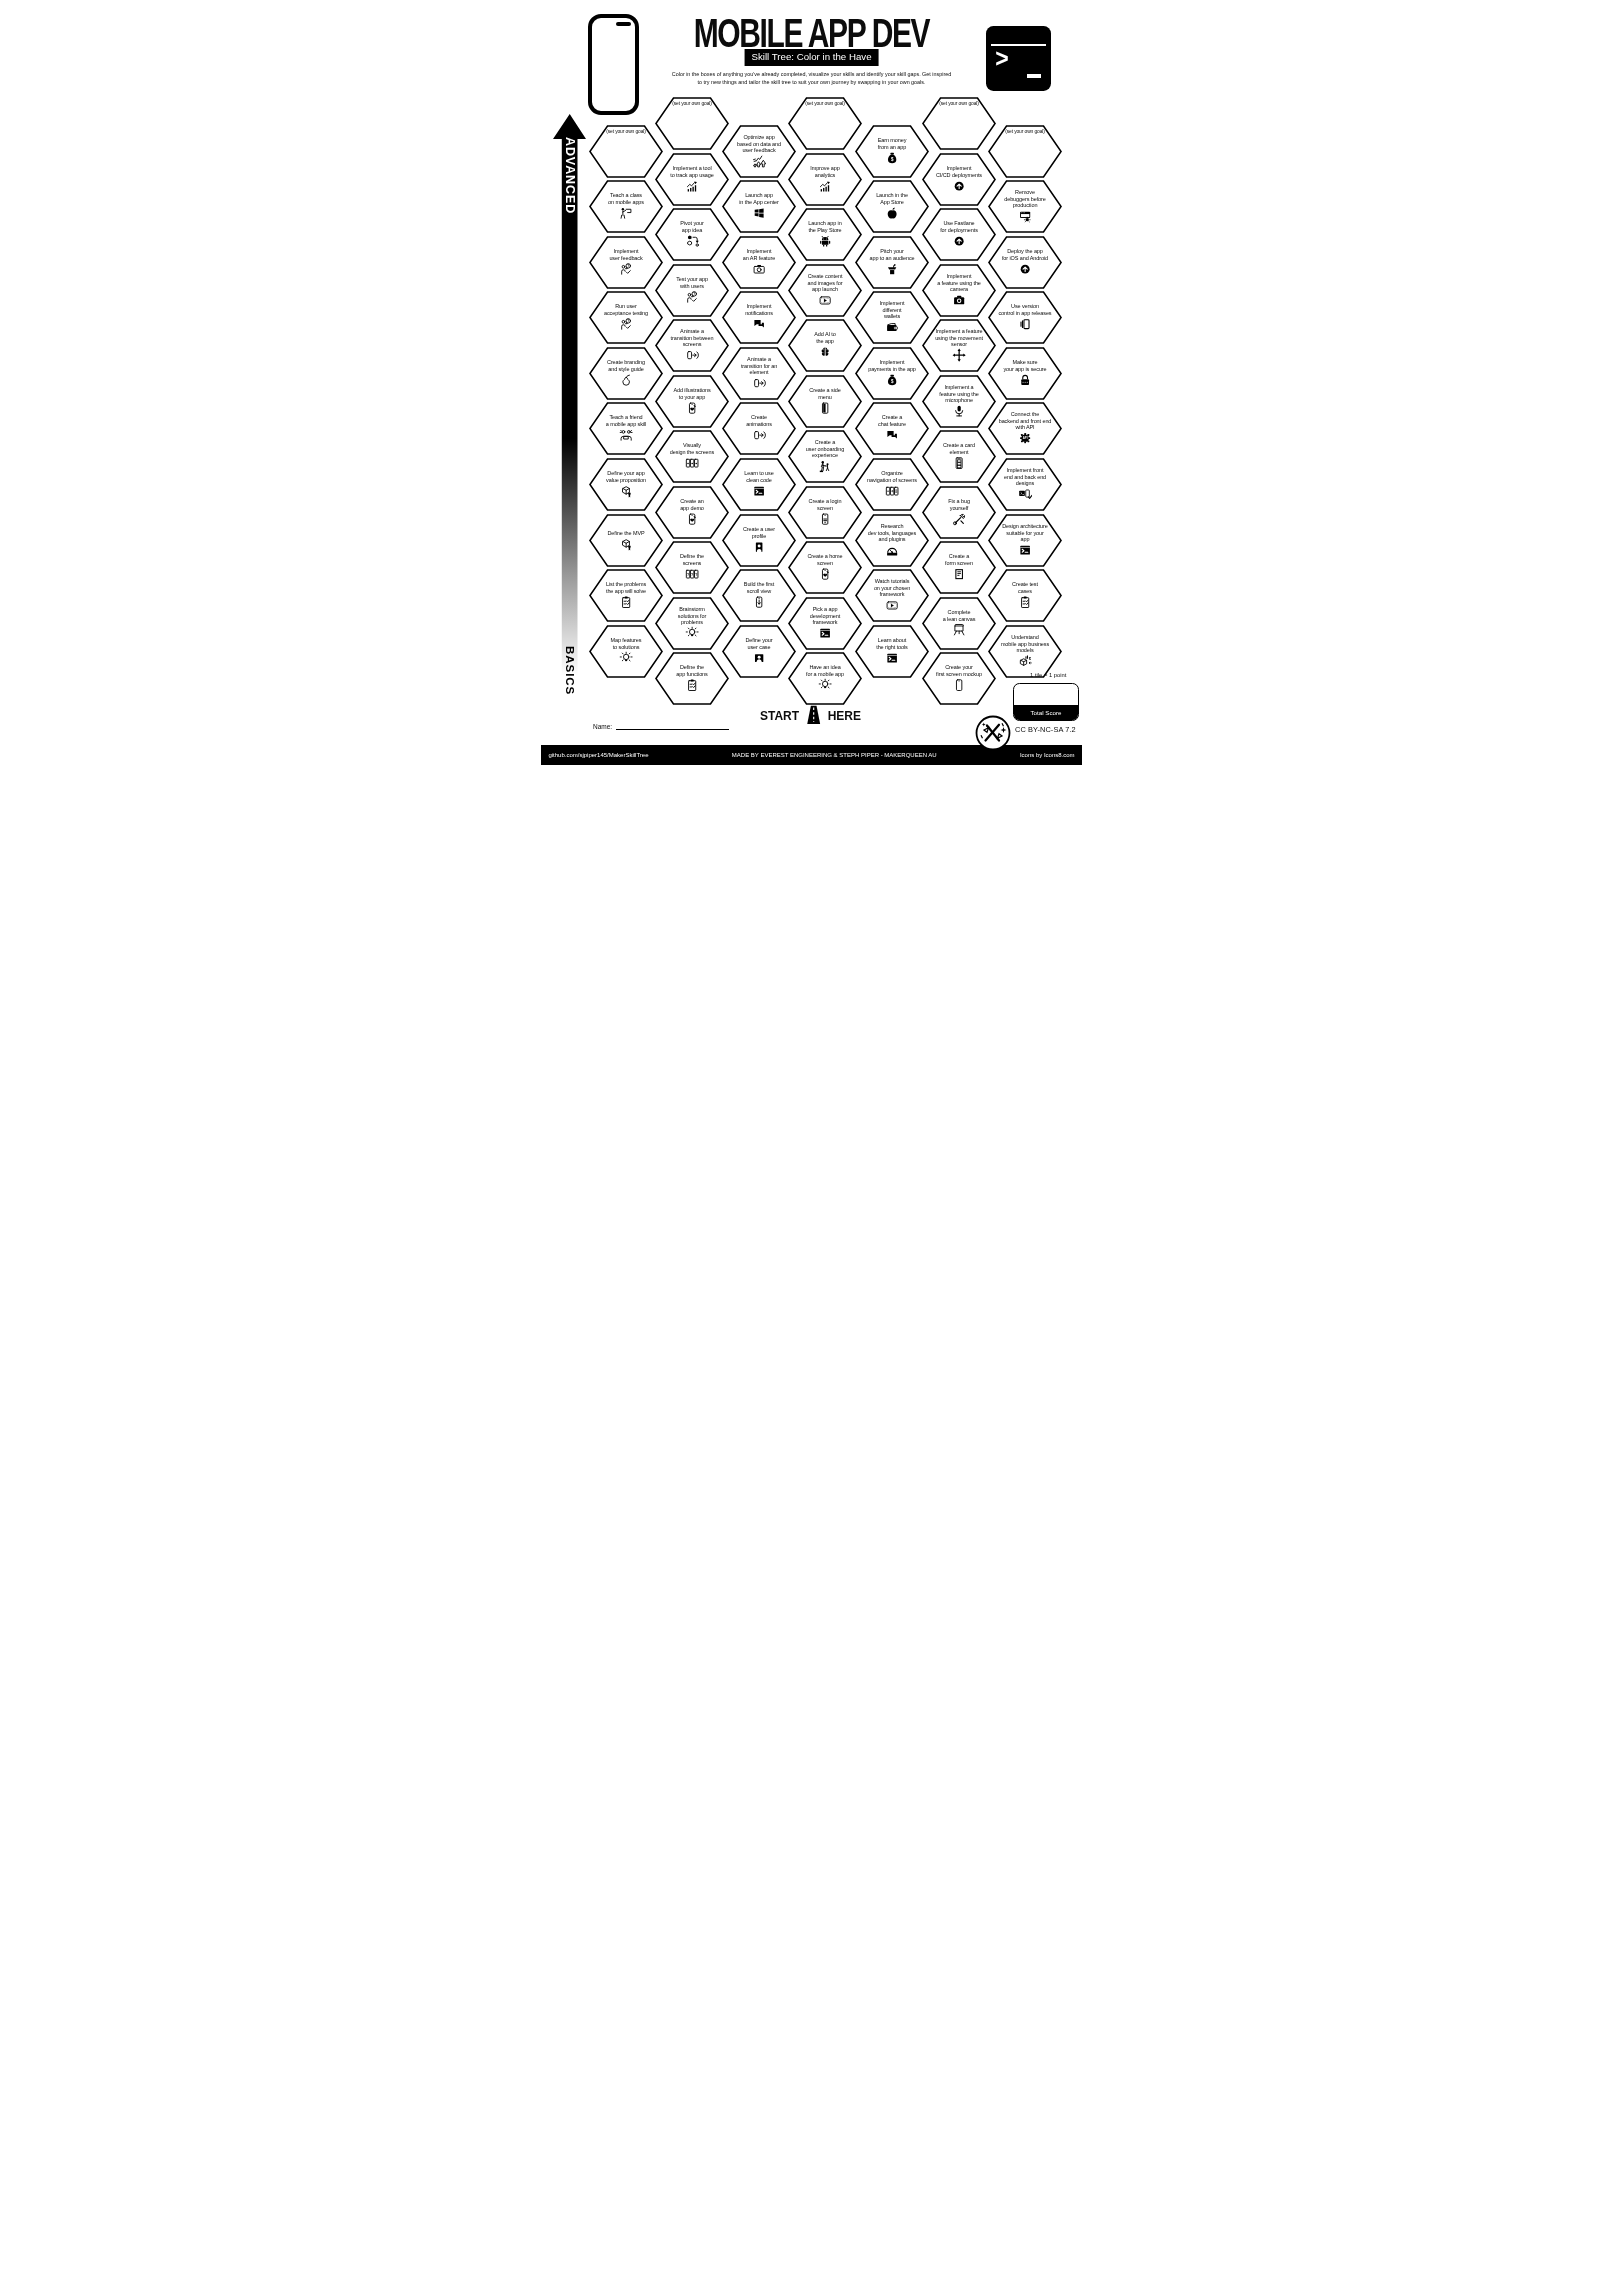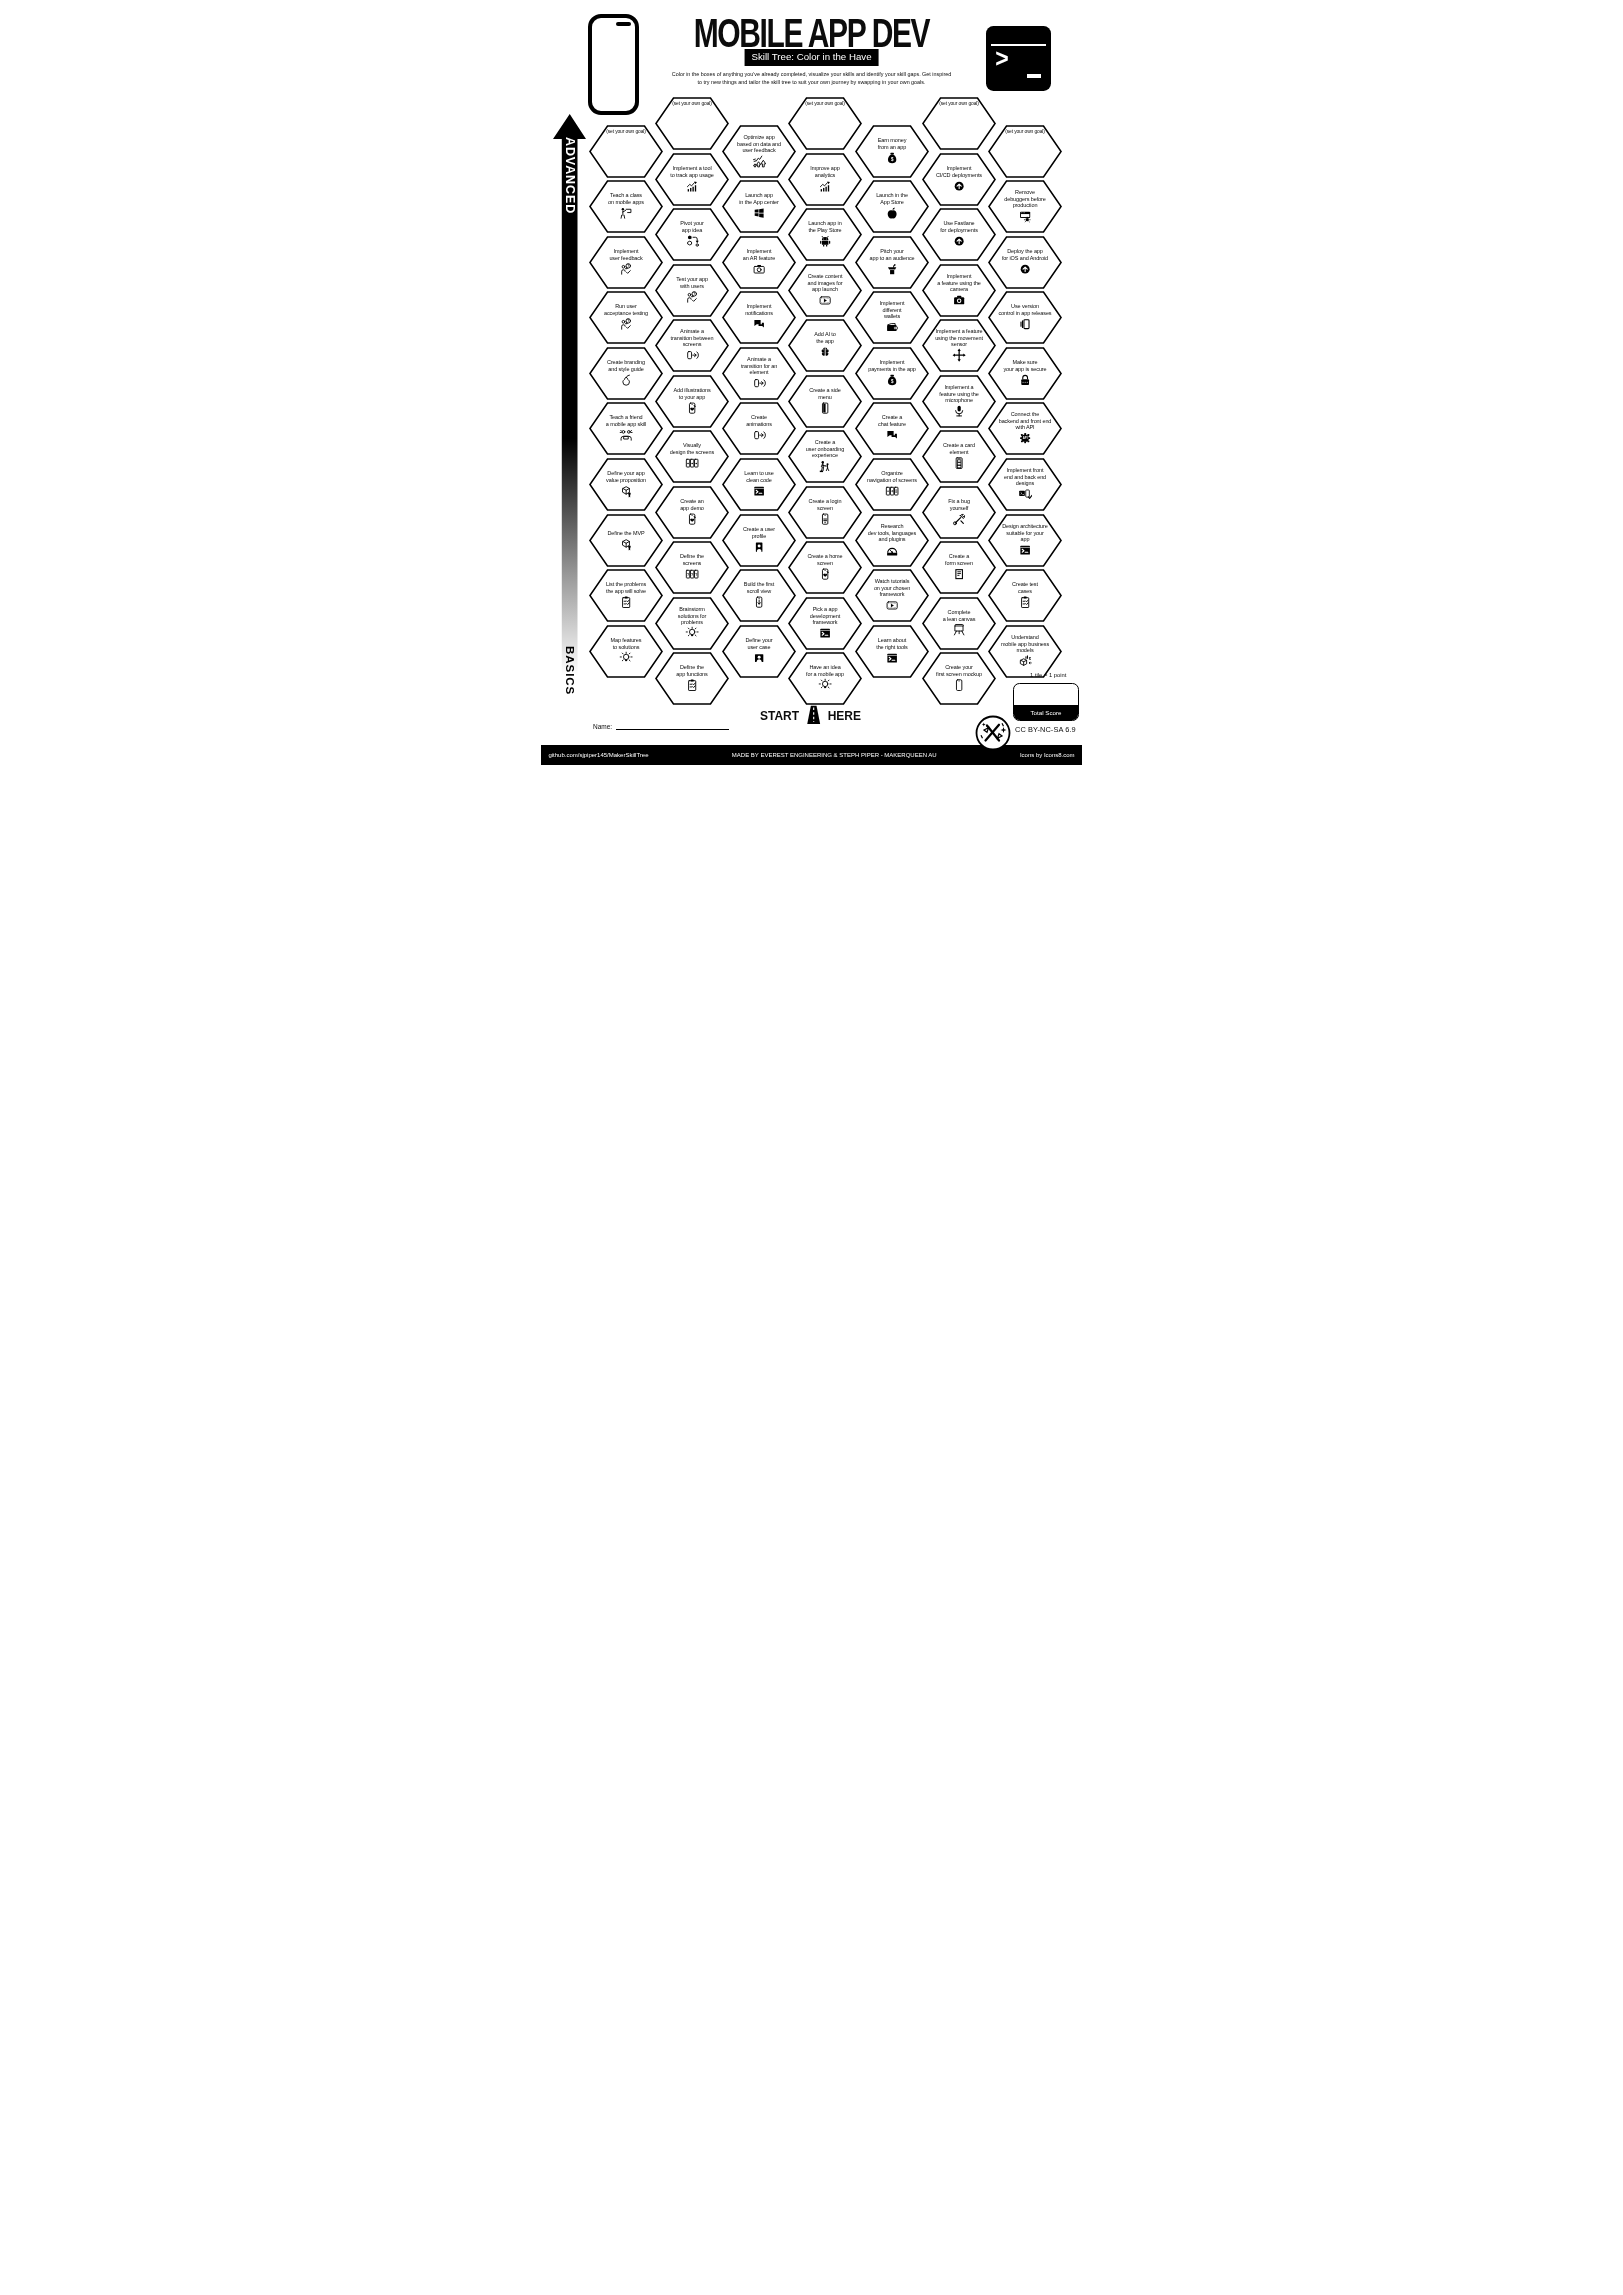--- a/index.html
+++ b/index.html
@@ -1341,21 +1341,21 @@
   <svg class="badge" viewBox="0 0 48 48">
     <circle cx="24" cy="24" r="22" fill="#fff" stroke="#000" stroke-width="2.4"></circle>
     <path d="M14 34L32 13" stroke="#000" stroke-width="3" stroke-linecap="round" fill="none"></path>
     <path d="M16 14l16 20" stroke="#000" stroke-width="3" stroke-linecap="round" fill="none"></path>
     <path d="M12 20l6-3-2 6z" fill="none" stroke="#000" stroke-width="1.6"></path>
     <path d="M36 28l-6 3 2-6z" fill="none" stroke="#000" stroke-width="1.6"></path>
     <path d="M36 11l2 4M10 31l-2-4" stroke="#000" stroke-width="1.6"></path>
     <path d="M37 19l1-3 1 3 3 1-3 1-1 3-1-3-3-1z" fill="#000"></path>
     <path d="M11 12l.7-2 .7 2 2 .7-2 .7-.7 2-.7-2-2-.7z" fill="#000"></path>
   </svg>
-  <div class="lic">CC BY-NC-SA 6.9</div>
+  <div class="lic">CC BY-NC-SA 7.2</div>
 
   <div class="footer">
     <span>github.com/sjpiper145/MakerSkillTree</span>
     <span>MADE BY EVEREST ENGINEERING &amp; STEPH PIPER  -  MAKERQUEEN AU</span>
     <span>Icons by Icons8.com</span>
   </div>
 </div>
 
 
 </body></html>

